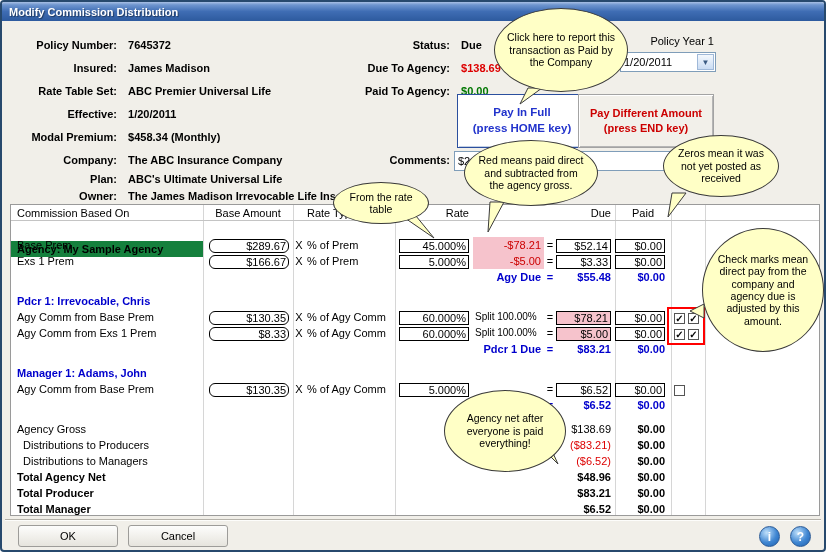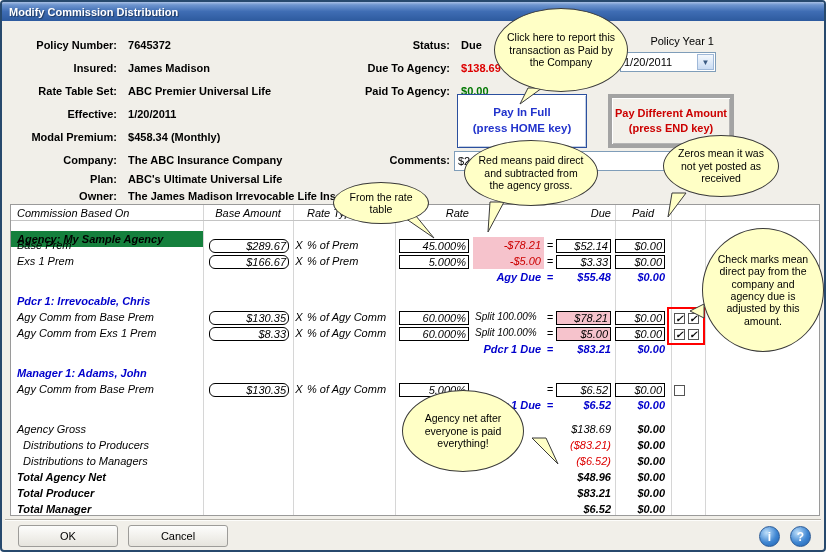--- a/index.html
+++ b/index.html
@@ -46,32 +46,32 @@
     position:absolute; top:92px; height:54px; display:flex; flex-direction:column;
     align-items:center; justify-content:center; font-weight:bold; text-align:left;
     cursor:default; line-height:1.35;
   }
   .pay-full {
     left:455px; width:130px; background:#ffffff; color:#2233cc;
     border:1px solid #2b4f9e; box-shadow:inset 1px 1px 0 #fff, inset -1px -1px 0 #c2cfe4;
     font-size:11.5px;
   }
   .pay-diff {
-    left:606px; width:126px; background:#f2f0ea; color:#cc0000;
-    border:4px solid #a3a3a3; box-shadow:inset 1px 1px 0 #fff, inset -1px -1px 0 #b5b5b5;
+    left:576px; width:136px; background:#f2f0ea; color:#cc0000;
+    border:1px solid #a3a3a3; box-shadow:inset 1px 1px 0 #fff, inset -1px -1px 0 #b5b5b5;
     font-size:11px;
   }
 
   
   .table {
     position:absolute; left:8px; top:202px; width:810px; height:312px;
     background:#fff; border:1px solid #9a9a9a; overflow:hidden;
   }
   .vline { position:absolute; top:0; bottom:0; width:1px; background:#d6d6d6; z-index:1; }
-  .trow { position:relative; z-index:2; display:flex; align-items:center; height:16px; font-size:11px; white-space:nowrap;font-style:italic; }
+  .trow { position:relative; z-index:2; display:flex; height:16px; font-size:11px; white-space:nowrap; }
   .trow.thead { height:16px; border-bottom:1px solid #c4c4c4; }
   .trow.spacer { height:8px; }
   .c { flex:0 0 auto; overflow:visible; white-space:nowrap; height:16px; line-height:16px; }
   .c.label  { width:192px; padding-left:6px; }
   .c.base   { width:90px;  text-align:right; padding-right:4px; }
   .c.xcol   { width:12px;  text-align:center; }
   .c.rtype  { width:90px;  padding-left:2px; }
   .c.rate   { width:78px;  text-align:right; padding-right:4px; }
   .c.adj    { width:71px;  text-align:right; padding-right:3px; }
   .c.eq     { width:12px;  text-align:center; }
@@ -371,20 +371,20 @@
   <div class="callout" style="left:661px;top:133px;width:116px;height:62px">Zeros mean it was not yet posted as received</div>
 
   <svg class="tail" style="left:686px;top:300px" width="18" height="18">
       <polygon points="16,2 16,16 2,9" fill="#ffffc6" stroke="#3a3a3a"></polygon>
     </svg>
   <div class="callout" style="left:700px;top:226px;width:122px;height:124px">Check marks mean direct pay from the company and agency due is adjusted by this amount.</div>
 
   <svg class="tail" style="left:528px;top:434px" width="30" height="30">
       <polygon points="2,2 16,2 28,28" fill="#ffffc6" stroke="#3a3a3a"></polygon>
     </svg>
-  <div class="callout" style="left:400px;top:388px;width:122px;height:82px">Agency net after everyone is paid everything!</div>
+  <div class="callout" style="left:442px;top:388px;width:122px;height:82px">Agency net after everyone is paid everything!</div>
 
   <div class="footer-sep"></div>
   <div class="btn" style="left:16px">OK</div>
   <div class="btn" style="left:126px">Cancel</div>
   <div class="round" style="left:757px">i</div>
   <div class="round" style="left:788px">?</div>
 </div>
 
 </body></html>

